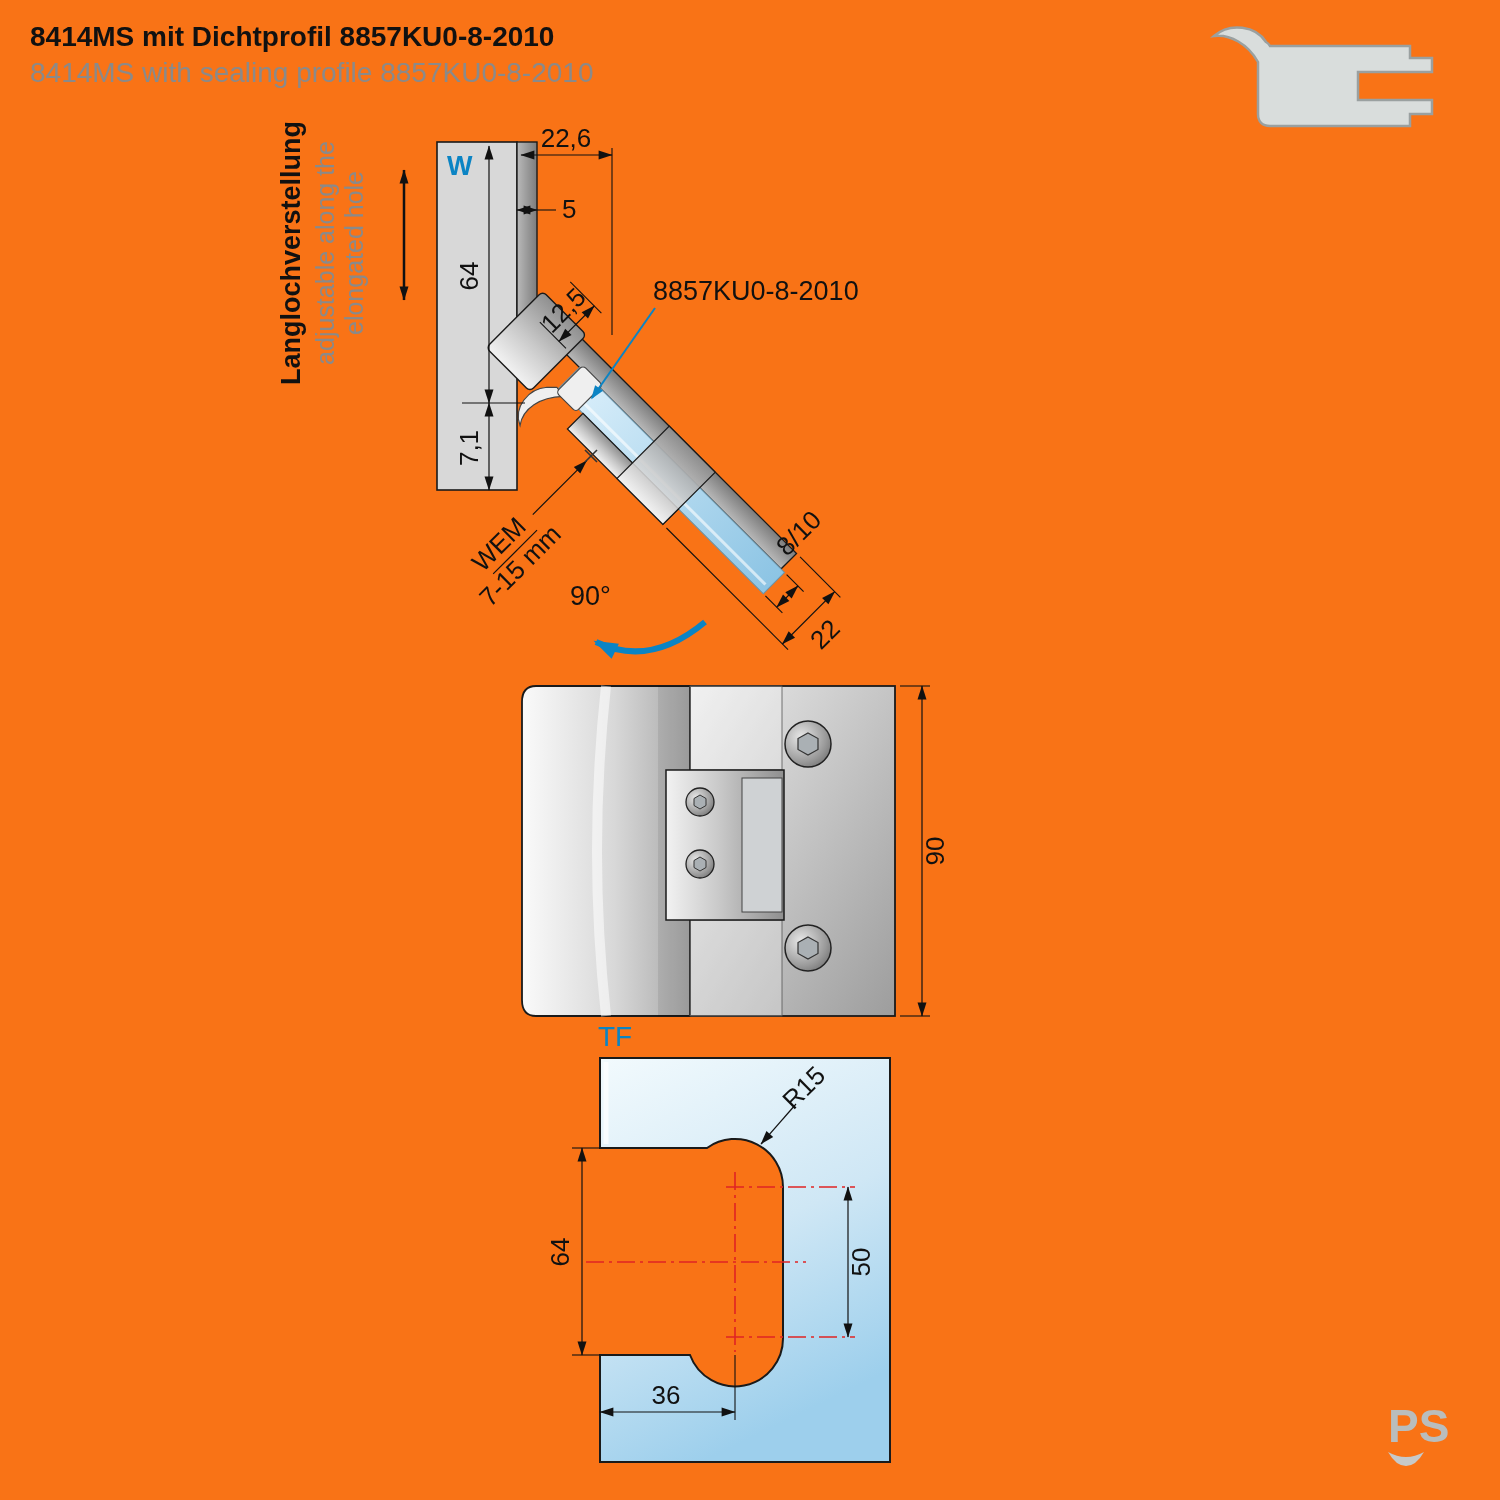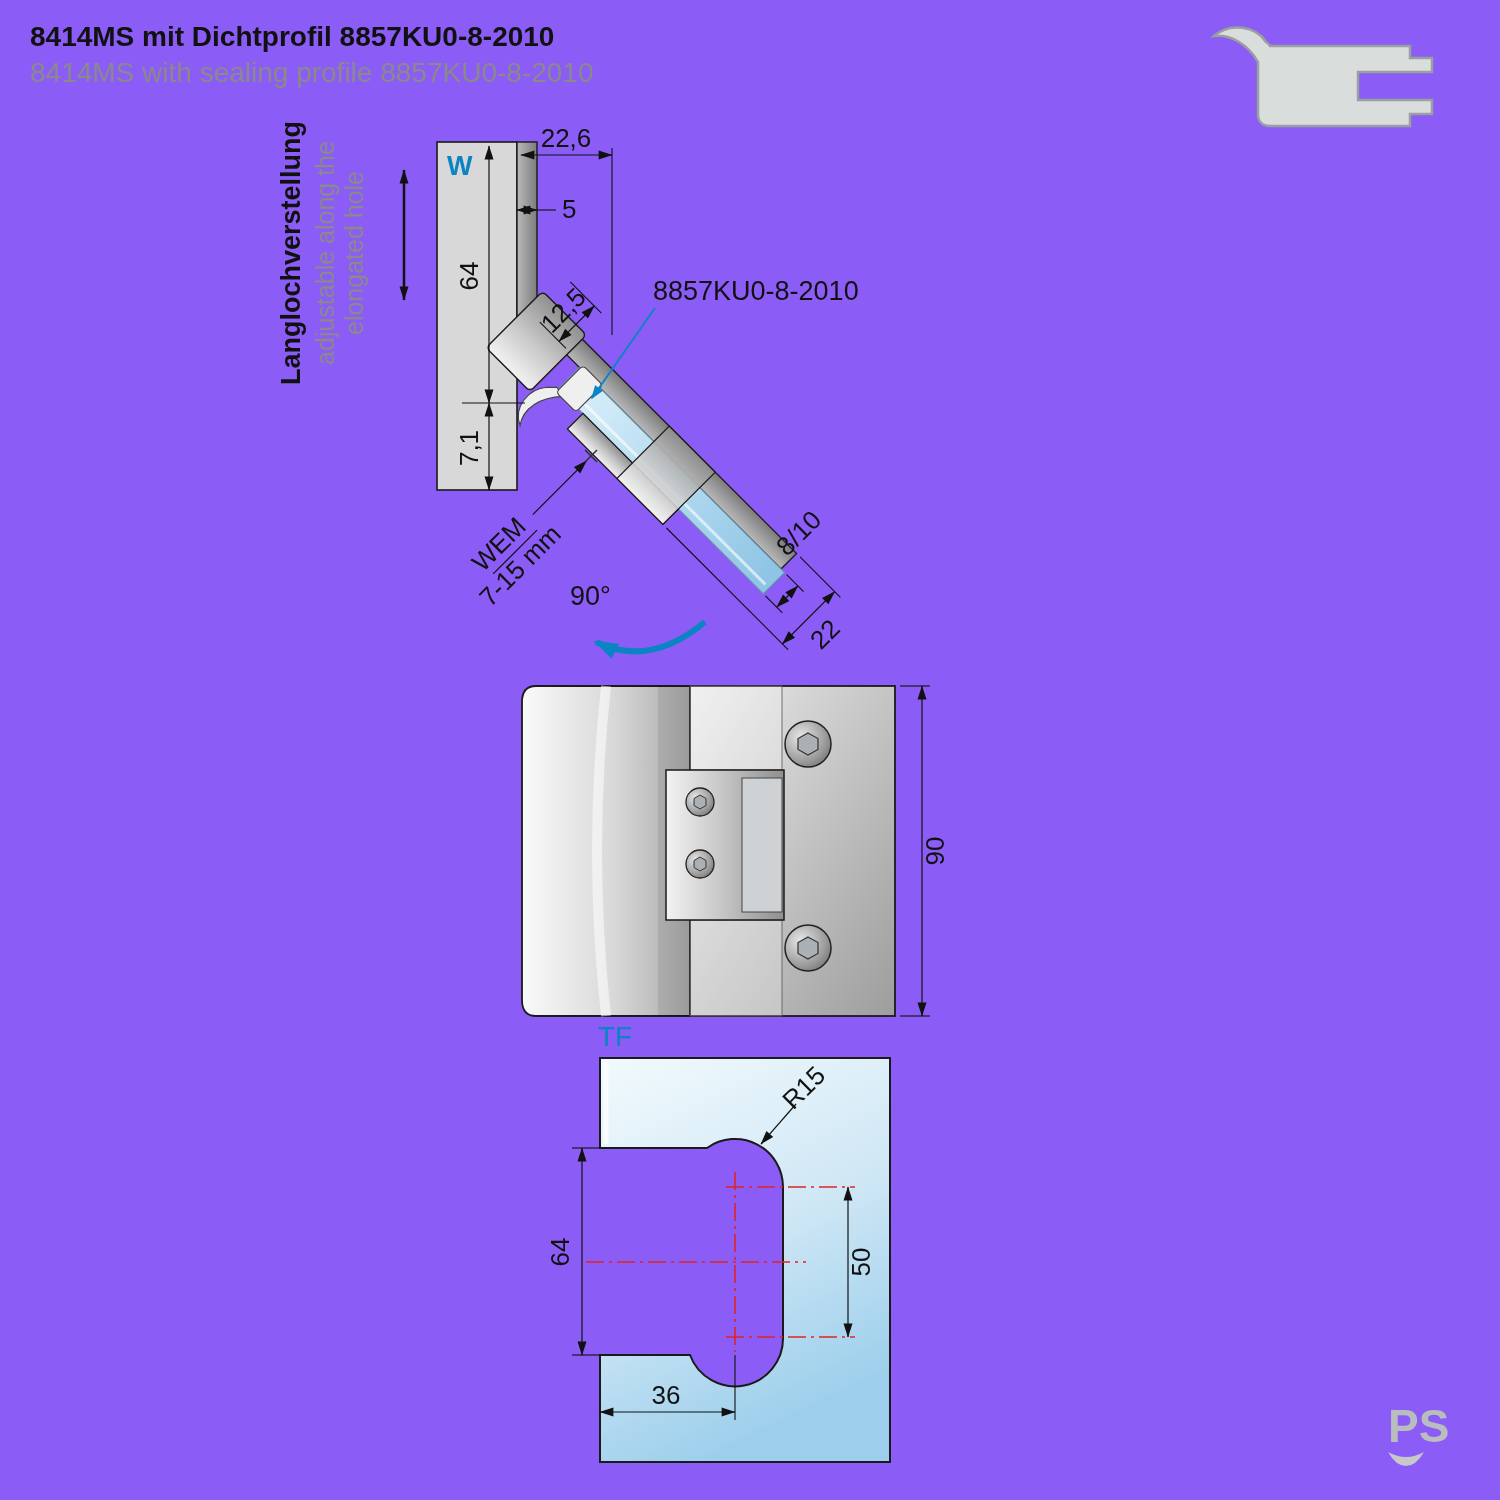--- a/index.html
+++ b/index.html
@@ -1,16 +1,16 @@
 <!DOCTYPE html>
 <html><head>
 <meta charset="utf-8">
 <style>
   html,body{margin:0;padding:0;background:#ffffff;}
-  .page{position:relative;width:1500px;height:1500px;background:#8b5cf6;overflow:hidden;
+  .page{position:relative;width:1500px;height:1500px;background:#f97316;overflow:hidden;
         font-family:"Liberation Sans", sans-serif;}
   svg{display:block;}
   text{font-family:"Liberation Sans", sans-serif;}
   .dim-t{font-size:26px;fill:#111;}
   .lbl-t{font-size:27px;fill:#111;}
 </style>
 </head>
 <body>
 
 <div class="page">

